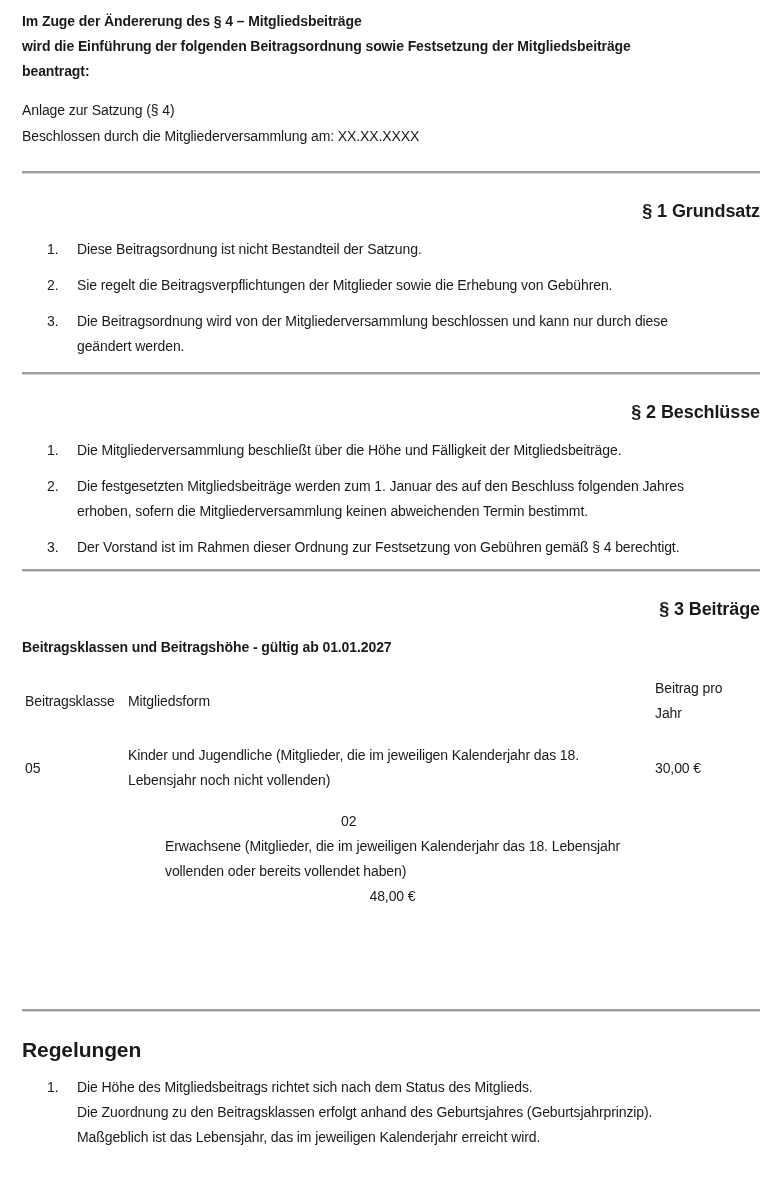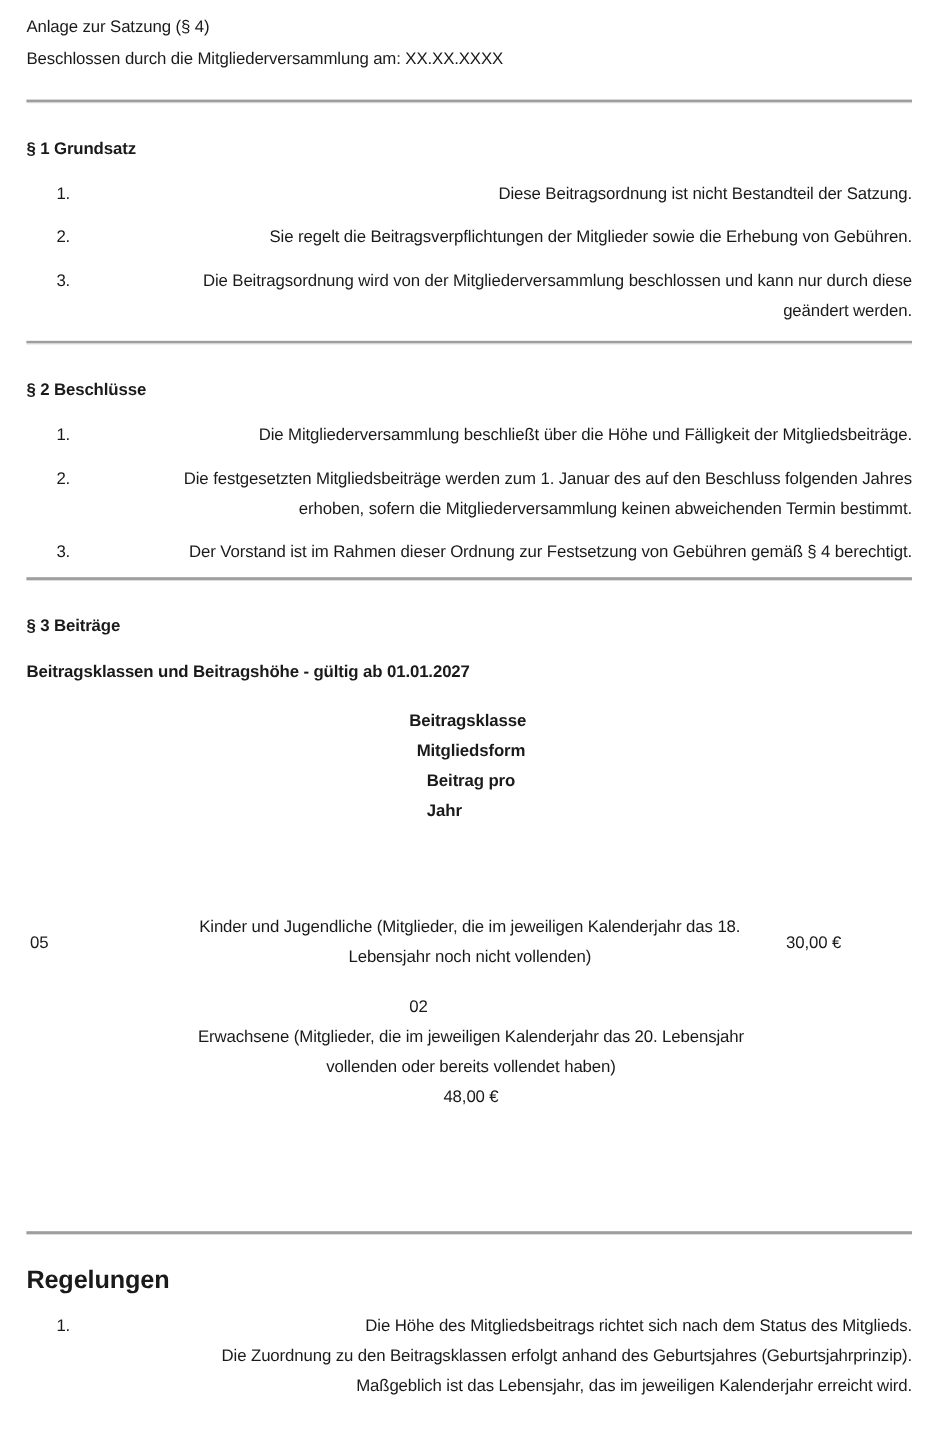--- a/index.html
+++ b/index.html
@@ -23,48 +23,51 @@
   .motion     { margin-bottom: 13px; }
   .doc-title  { margin-bottom: 12px; }
   .annex      { margin-bottom: 22px; line-height: 26px; }
 
   .rule {
     height: 3px;
     background: linear-gradient(to bottom, #9e9e9e 0px, #9e9e9e 2px, #d6d6d6 2px, #d6d6d6 3px);
     margin-bottom: 25px;
   }
 
-  .sec-title { font-weight: 700; font-size: 14px; line-height: 25px; margin-bottom: 13px; }
+  .sec-title { font-weight: 700; font-size: 18px; line-height: 25px; margin-bottom: 13px; text-align: right; }
   .subtitle  { font-weight: 700; margin-bottom: 16px; }
 
   .list { margin-bottom: 13px; }
   .list.tight { margin-bottom: 9px; }
   .li { display: flex; padding-left: 25px; margin-bottom: 11px; }
   .li:last-child { margin-bottom: 0; }
   .li .num { flex: 0 0 30px; }
-  .li .itxt { flex: 1 1 auto; text-align: right; }
+  .li .itxt { flex: 1 1 auto; }
 
   .fee-table { margin-bottom: 20px; }
   .t-row { display: flex; align-items: center; padding-left: 3px; }
   .t-row .c1 { flex: 0 0 auto; min-width: 103px; white-space: nowrap; }
-  .t-row .c2 { flex: 1 1 auto; text-align: center; }
+  .t-row .c2 { flex: 1 1 auto; }
   .t-row .c3 { flex: 0 0 105px; }
-  .t-head { font-weight: 700; flex-direction: column; }
+  .t-head { font-weight: 400; }
   .row-1 { margin-top: 17px; }
   .row-2 { margin-top: 16px; flex-direction: column; }
   .row-3 { margin-top: 22px; }
 
   .reg-title { font-weight: 700; margin-bottom: 13px; margin-top: 14px; }
 </style>
 </head>
 <body>
 
 <div class="page">
 
 
+  <p class="pre bold motion">Im Zuge der Ändererung des § 4 – Mitgliedsbeiträge
+wird die Einführung der folgenden Beitragsordnung sowie Festsetzung der Mitgliedsbeiträge
+beantragt:</p>
 
 
   <p class="pre italic annex">Anlage zur Satzung (§ 4)
 Beschlossen durch die Mitgliederversammlung am: XX.XX.XXXX</p>
 
   <div class="rule"></div>
 
   <section>
     <h2 class="sec-title">§ 1 Grundsatz</h2>
     <div class="list">
@@ -119,21 +122,21 @@
 Jahr</span>
       </div>
       <div class="t-row row-1">
         <span class="c1">05</span>
         <span class="c2 pre">Kinder und Jugendliche (Mitglieder, die im jeweiligen Kalenderjahr das 18.
 Lebensjahr noch nicht vollenden)</span>
         <span class="c3 pre">30,00 €</span>
       </div>
       <div class="t-row row-2">
         <span class="c1">02</span>
-        <span class="c2 pre">Erwachsene (Mitglieder, die im jeweiligen Kalenderjahr das 20. Lebensjahr
+        <span class="c2 pre">Erwachsene (Mitglieder, die im jeweiligen Kalenderjahr das 18. Lebensjahr
 vollenden oder bereits vollendet haben)</span>
         <span class="c3 pre">48,00 €</span>
       </div>
     </div>
   </section>
 
   <div class="rule"></div>
 
   <section>
     <h2 class="reg-title">Regelungen</h2>

